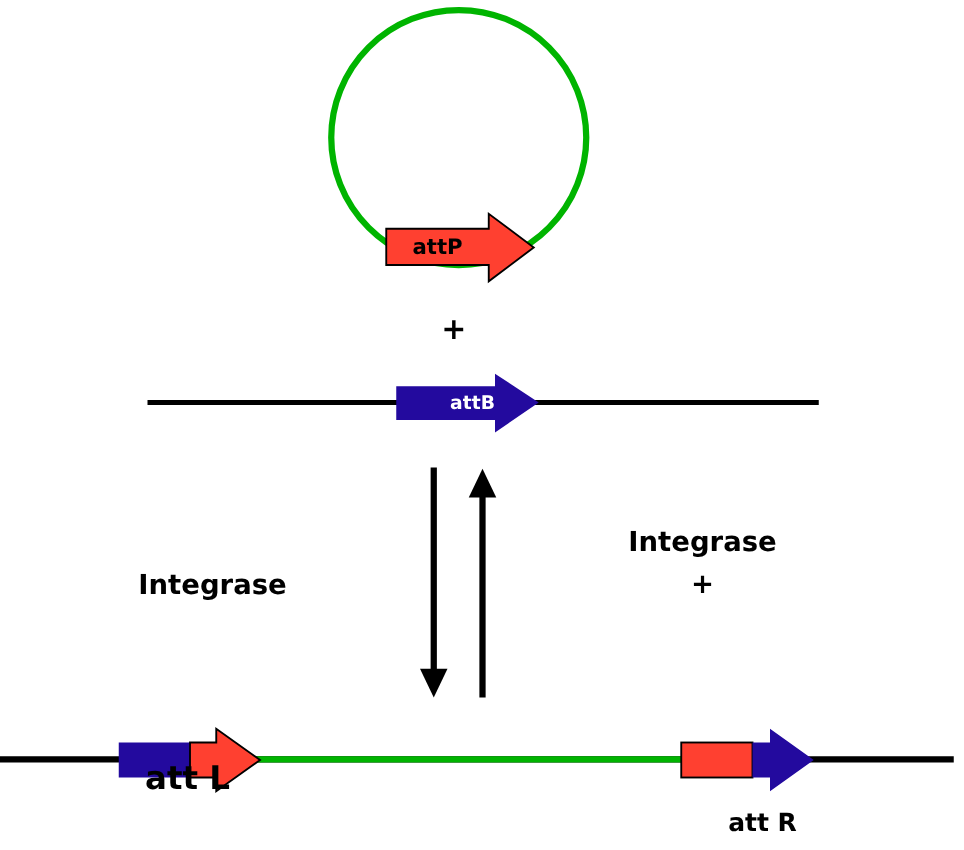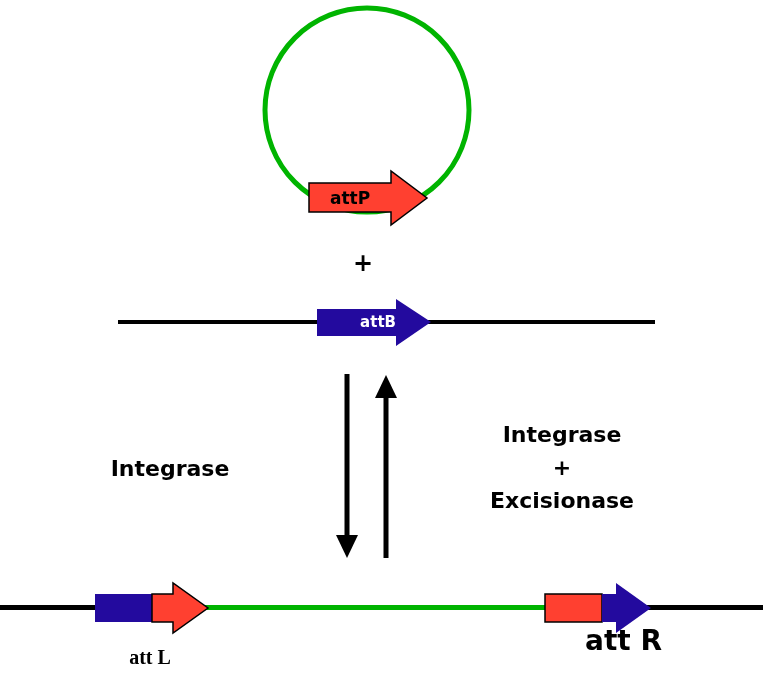--- a/index.html
+++ b/index.html
@@ -25,22 +25,22 @@
     font-weight: bold;
     color: #000000;
     text-align: center;
     white-space: nowrap;
   }
   .lbl-attp  { left: 309px; top: 188px; width: 82px;  font-size: 17px; }
   .lbl-plus-top { left: 338px; top: 249px; width: 50px; font-size: 24px; }
   .lbl-attb  { left: 317px; top: 313px; width: 79px;  font-size: 15px; color: var(--attb-text-white, #fff); text-align: right; }
   .lbl-integrase-left { left: 100px; top: 456px; width: 140px; font-size: 22px; }
   .lbl-right-block { left: 478px; top: 418px; width: 168px; font-size: 22px; line-height: 33px; }
-  .lbl-attl  { left: 98px;  top: 646px; width: 104px; font-size: 20px; font-family: Liberation Serif, serif; }
-  .lbl-attr  { left: 558px; top: 624px; width: 104px; font-size: 28px; text-align: right; }
+  .lbl-attl  { left: 98px;  top: 608px; width: 104px; font-size: 26px; }
+  .lbl-attr  { left: 558px; top: 646px; width: 104px; font-size: 20px; }
 
   .plasmid-ring   { fill: none; stroke: var(--plasmid-green, #00b400); stroke-width: 5; }
   .red-shape      { fill: var(--att-red, #ff4030); stroke: var(--line-black, #000); stroke-width: 1.5; }
   .blue-shape     { fill: var(--att-blue, #230a9e); stroke: none; }
   .black-line     { fill: var(--line-black, #000); }
   .green-line     { fill: var(--plasmid-green, #00b400); }
   .arrow-shaft    { stroke: var(--line-black, #000); stroke-width: 5; }
   .arrow-head     { fill: var(--line-black, #000); }
 </style>
 </head>
@@ -80,20 +80,19 @@
 
   <div class="lbl lbl-plus-top">+</div>
 
   <div class="lbl lbl-attb">attB</div>
 
   <div class="lbl lbl-integrase-left">Integrase</div>
 
   <div class="lbl lbl-right-block">
     <div>Integrase</div>
     <div>+</div>
-    <div>Excisionase</div>
   </div>
 
   <div class="lbl lbl-attl">att L</div>
 
   <div class="lbl lbl-attr">att R</div>
 
 </div>
 
 </body></html>

